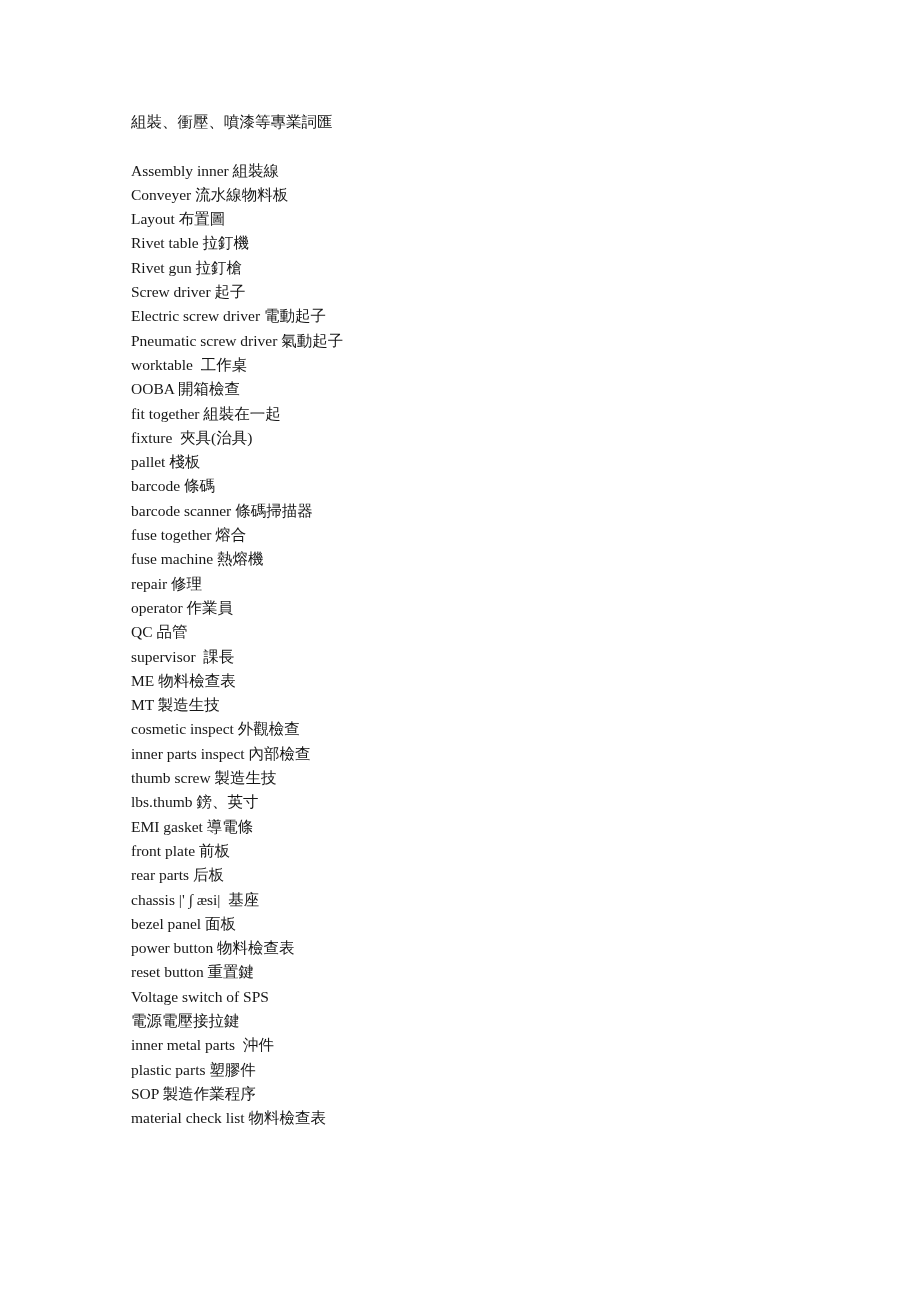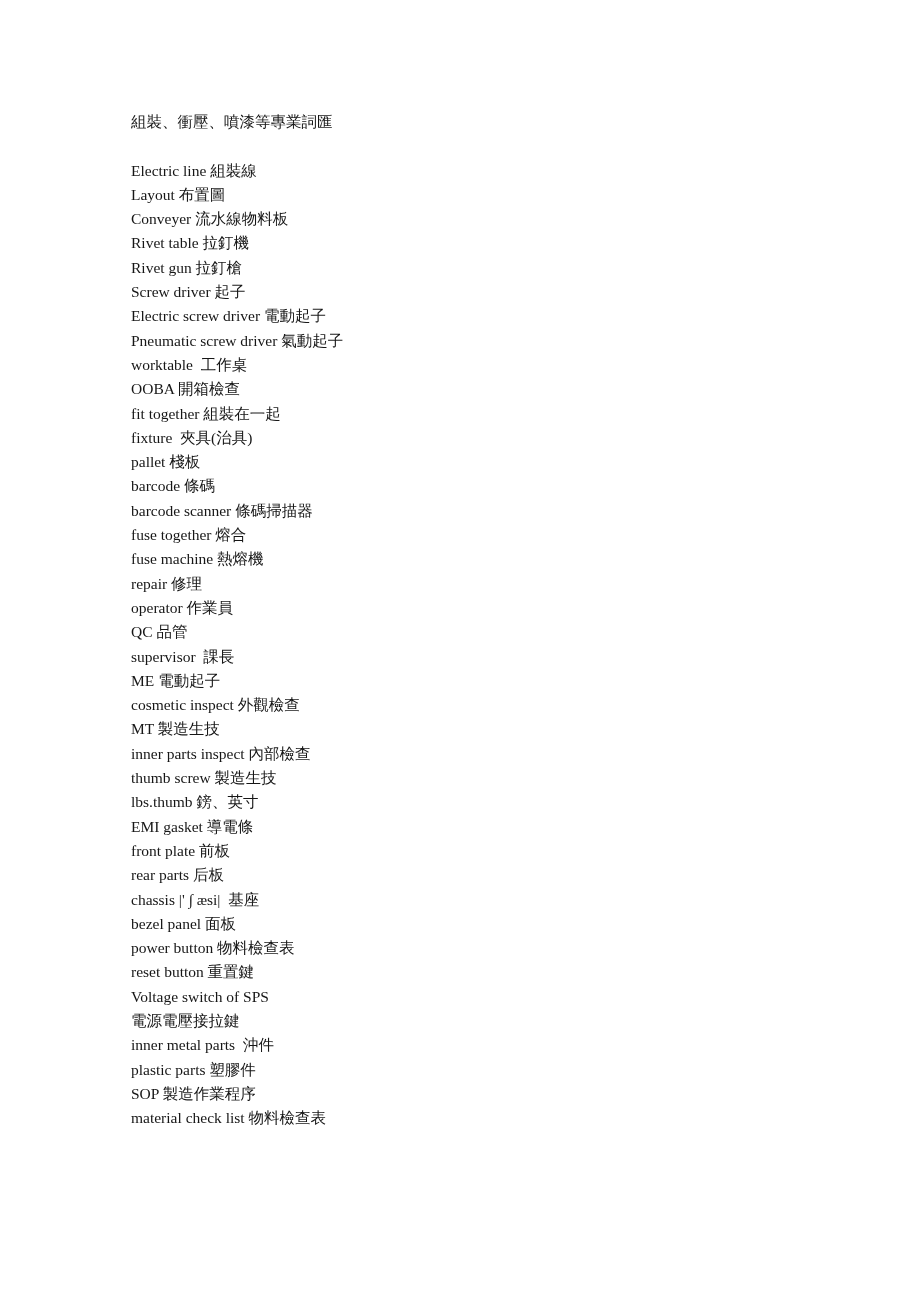--- a/index.html
+++ b/index.html
@@ -52,44 +52,44 @@
 <body>
 
 <div class="page">
   <div class="content">
 
     <p class="doc-title">組裝、衝壓、噴漆等專業詞匯</p>
 
     <div class="spacer"></div>
 
     <ul class="term-list">
-      <li class="term-line">Electric line 組裝線</li>
+      <li class="term-line">Assembly inner 組裝線</li>
+      <li class="term-line">Conveyer 流水線物料板</li>
       <li class="term-line">Layout 布置圖</li>
-      <li class="term-line">Conveyer 流水線物料板</li>
       <li class="term-line">Rivet table 拉釘機</li>
       <li class="term-line">Rivet gun 拉釘槍</li>
       <li class="term-line">Screw driver 起子</li>
       <li class="term-line">Electric screw driver 電動起子</li>
       <li class="term-line">Pneumatic screw driver 氣動起子</li>
       <li class="term-line">worktable  工作桌</li>
       <li class="term-line">OOBA 開箱檢查</li>
       <li class="term-line">fit together 組裝在一起</li>
       <li class="term-line">fixture  夾具(治具)</li>
       <li class="term-line">pallet 棧板</li>
       <li class="term-line">barcode 條碼</li>
       <li class="term-line">barcode scanner 條碼掃描器</li>
       <li class="term-line">fuse together 熔合</li>
       <li class="term-line">fuse machine 熱熔機</li>
       <li class="term-line">repair 修理</li>
       <li class="term-line">operator 作業員</li>
       <li class="term-line">QC 品管</li>
       <li class="term-line">supervisor  課長</li>
-      <li class="term-line">ME 電動起子</li>
+      <li class="term-line">ME 物料檢查表</li>
+      <li class="term-line">MT 製造生技</li>
       <li class="term-line">cosmetic inspect 外觀檢查</li>
-      <li class="term-line">MT 製造生技</li>
       <li class="term-line">inner parts inspect 內部檢查</li>
       <li class="term-line">thumb screw 製造生技</li>
       <li class="term-line">lbs.thumb 鎊、英寸</li>
       <li class="term-line">EMI gasket 導電條</li>
       <li class="term-line">front plate 前板</li>
       <li class="term-line">rear parts 后板</li>
       <li class="term-line">chassis |' ∫ æsi|  基座</li>
       <li class="term-line">bezel panel 面板</li>
       <li class="term-line">power button 物料檢查表</li>
       <li class="term-line">reset button 重置鍵</li>

